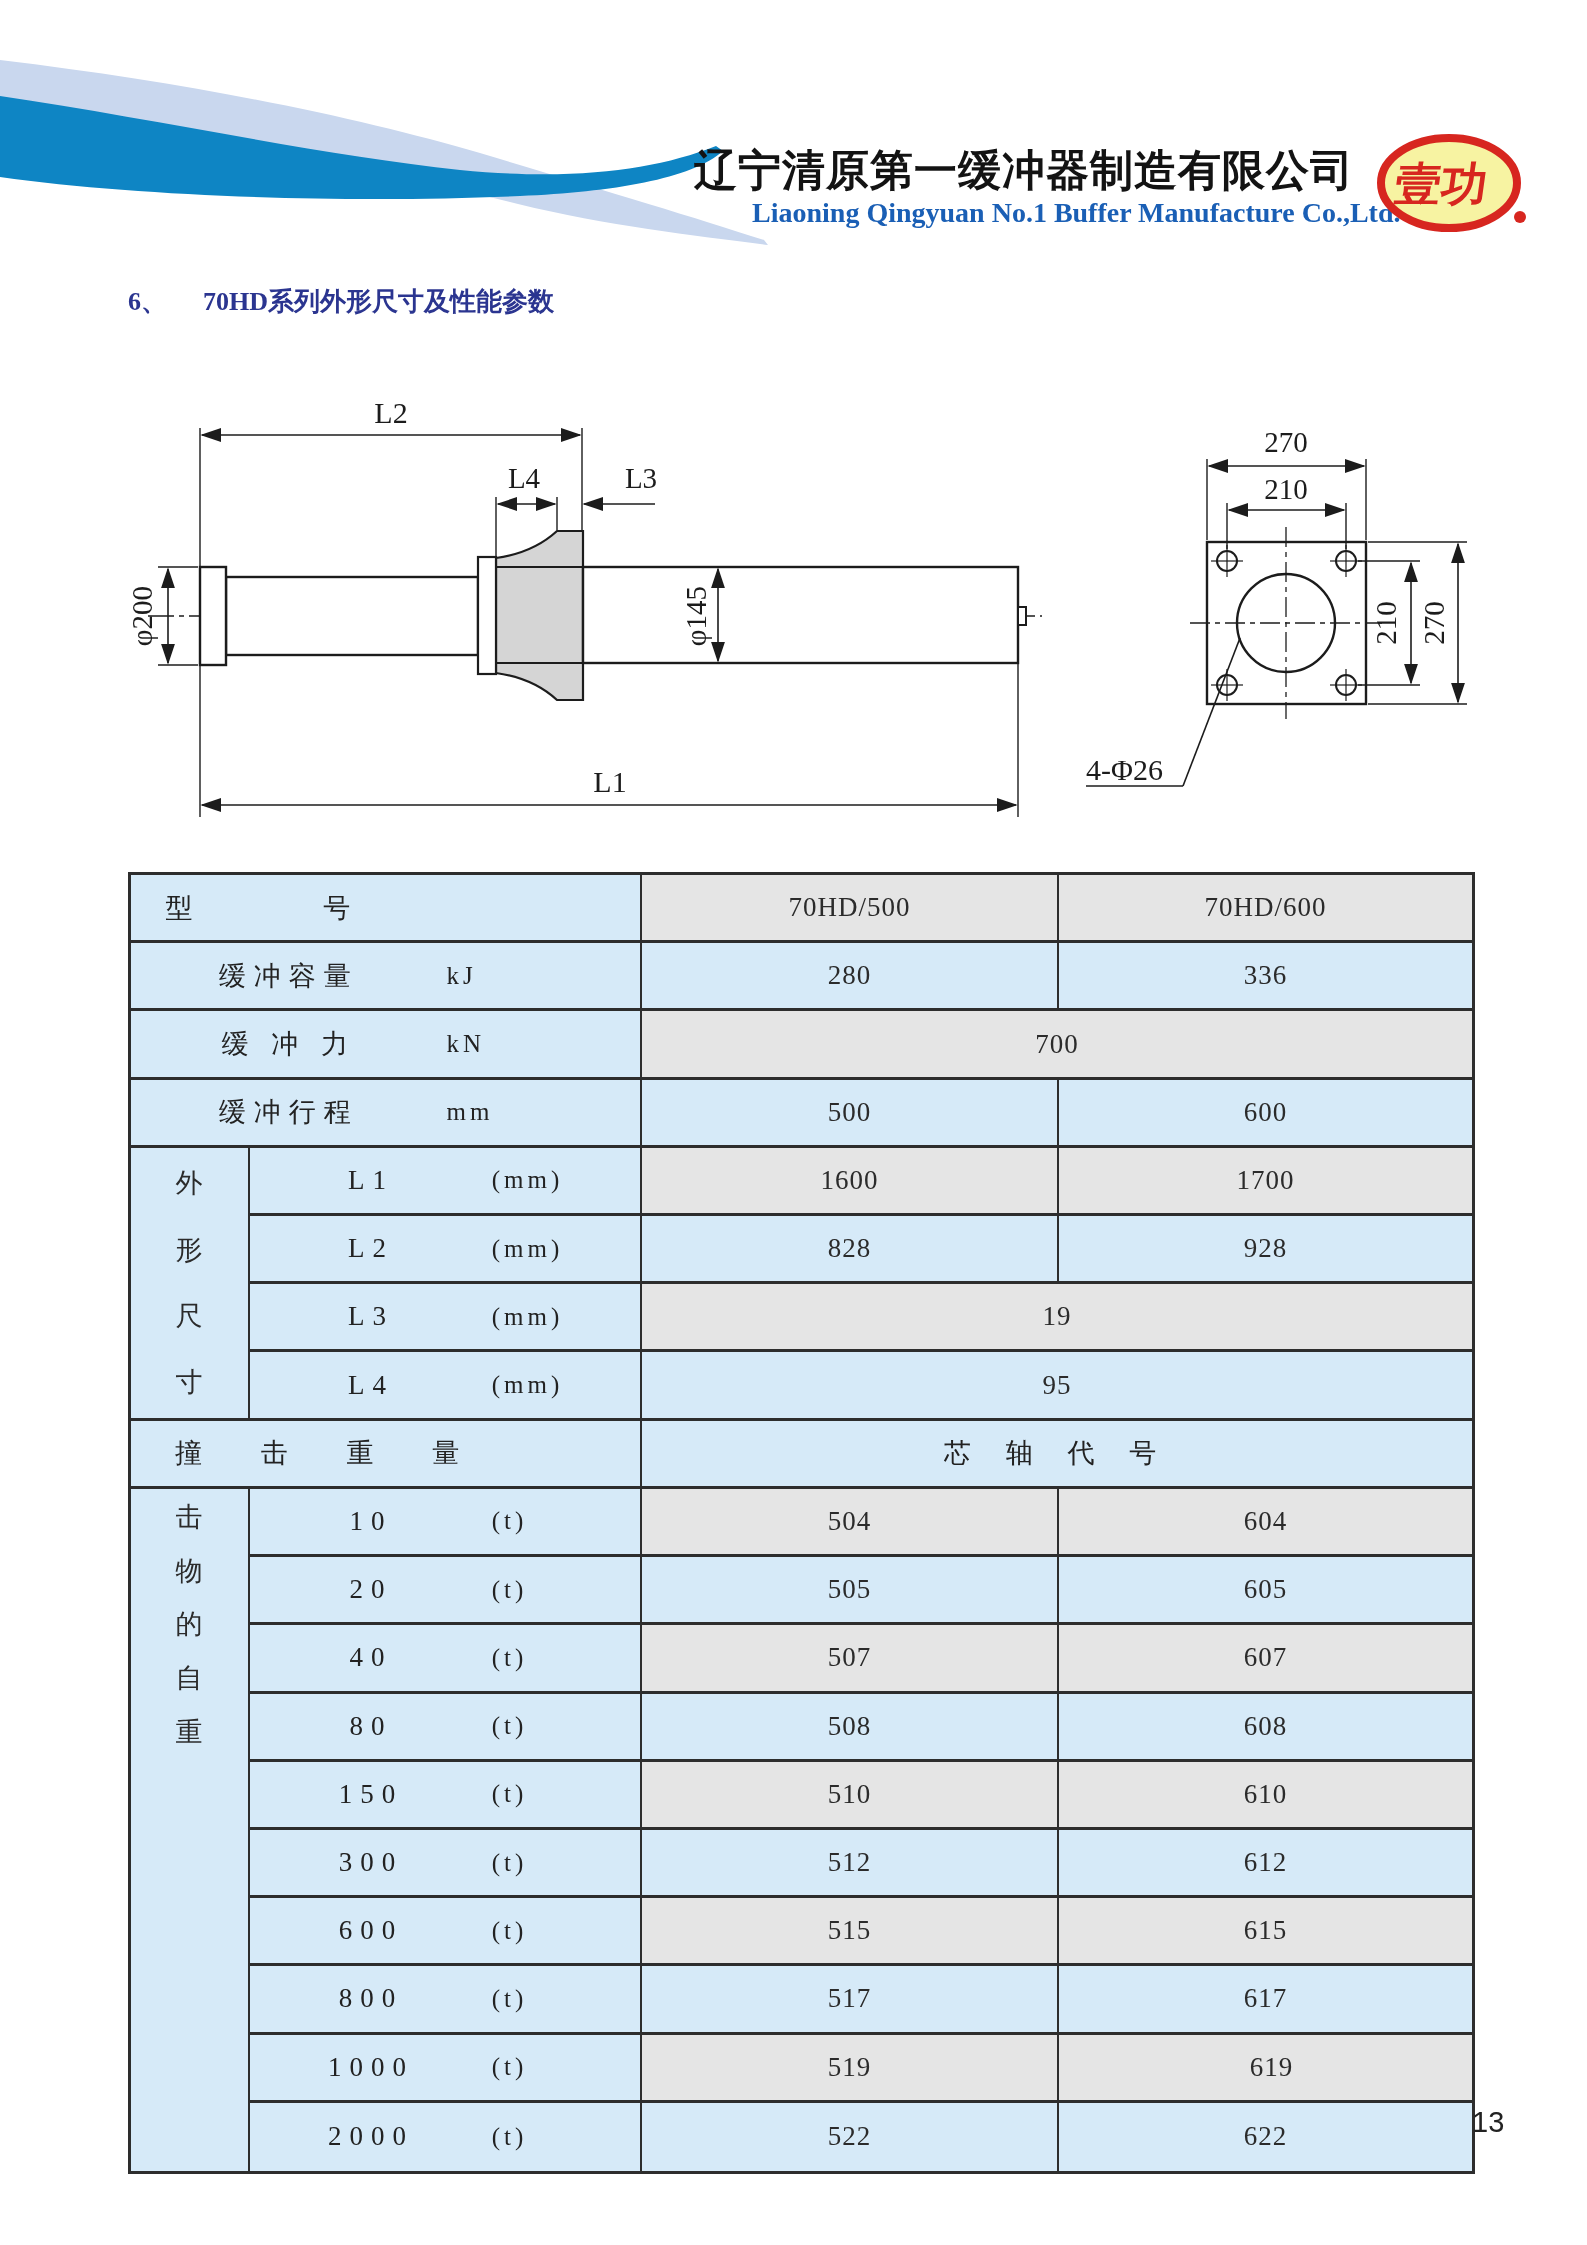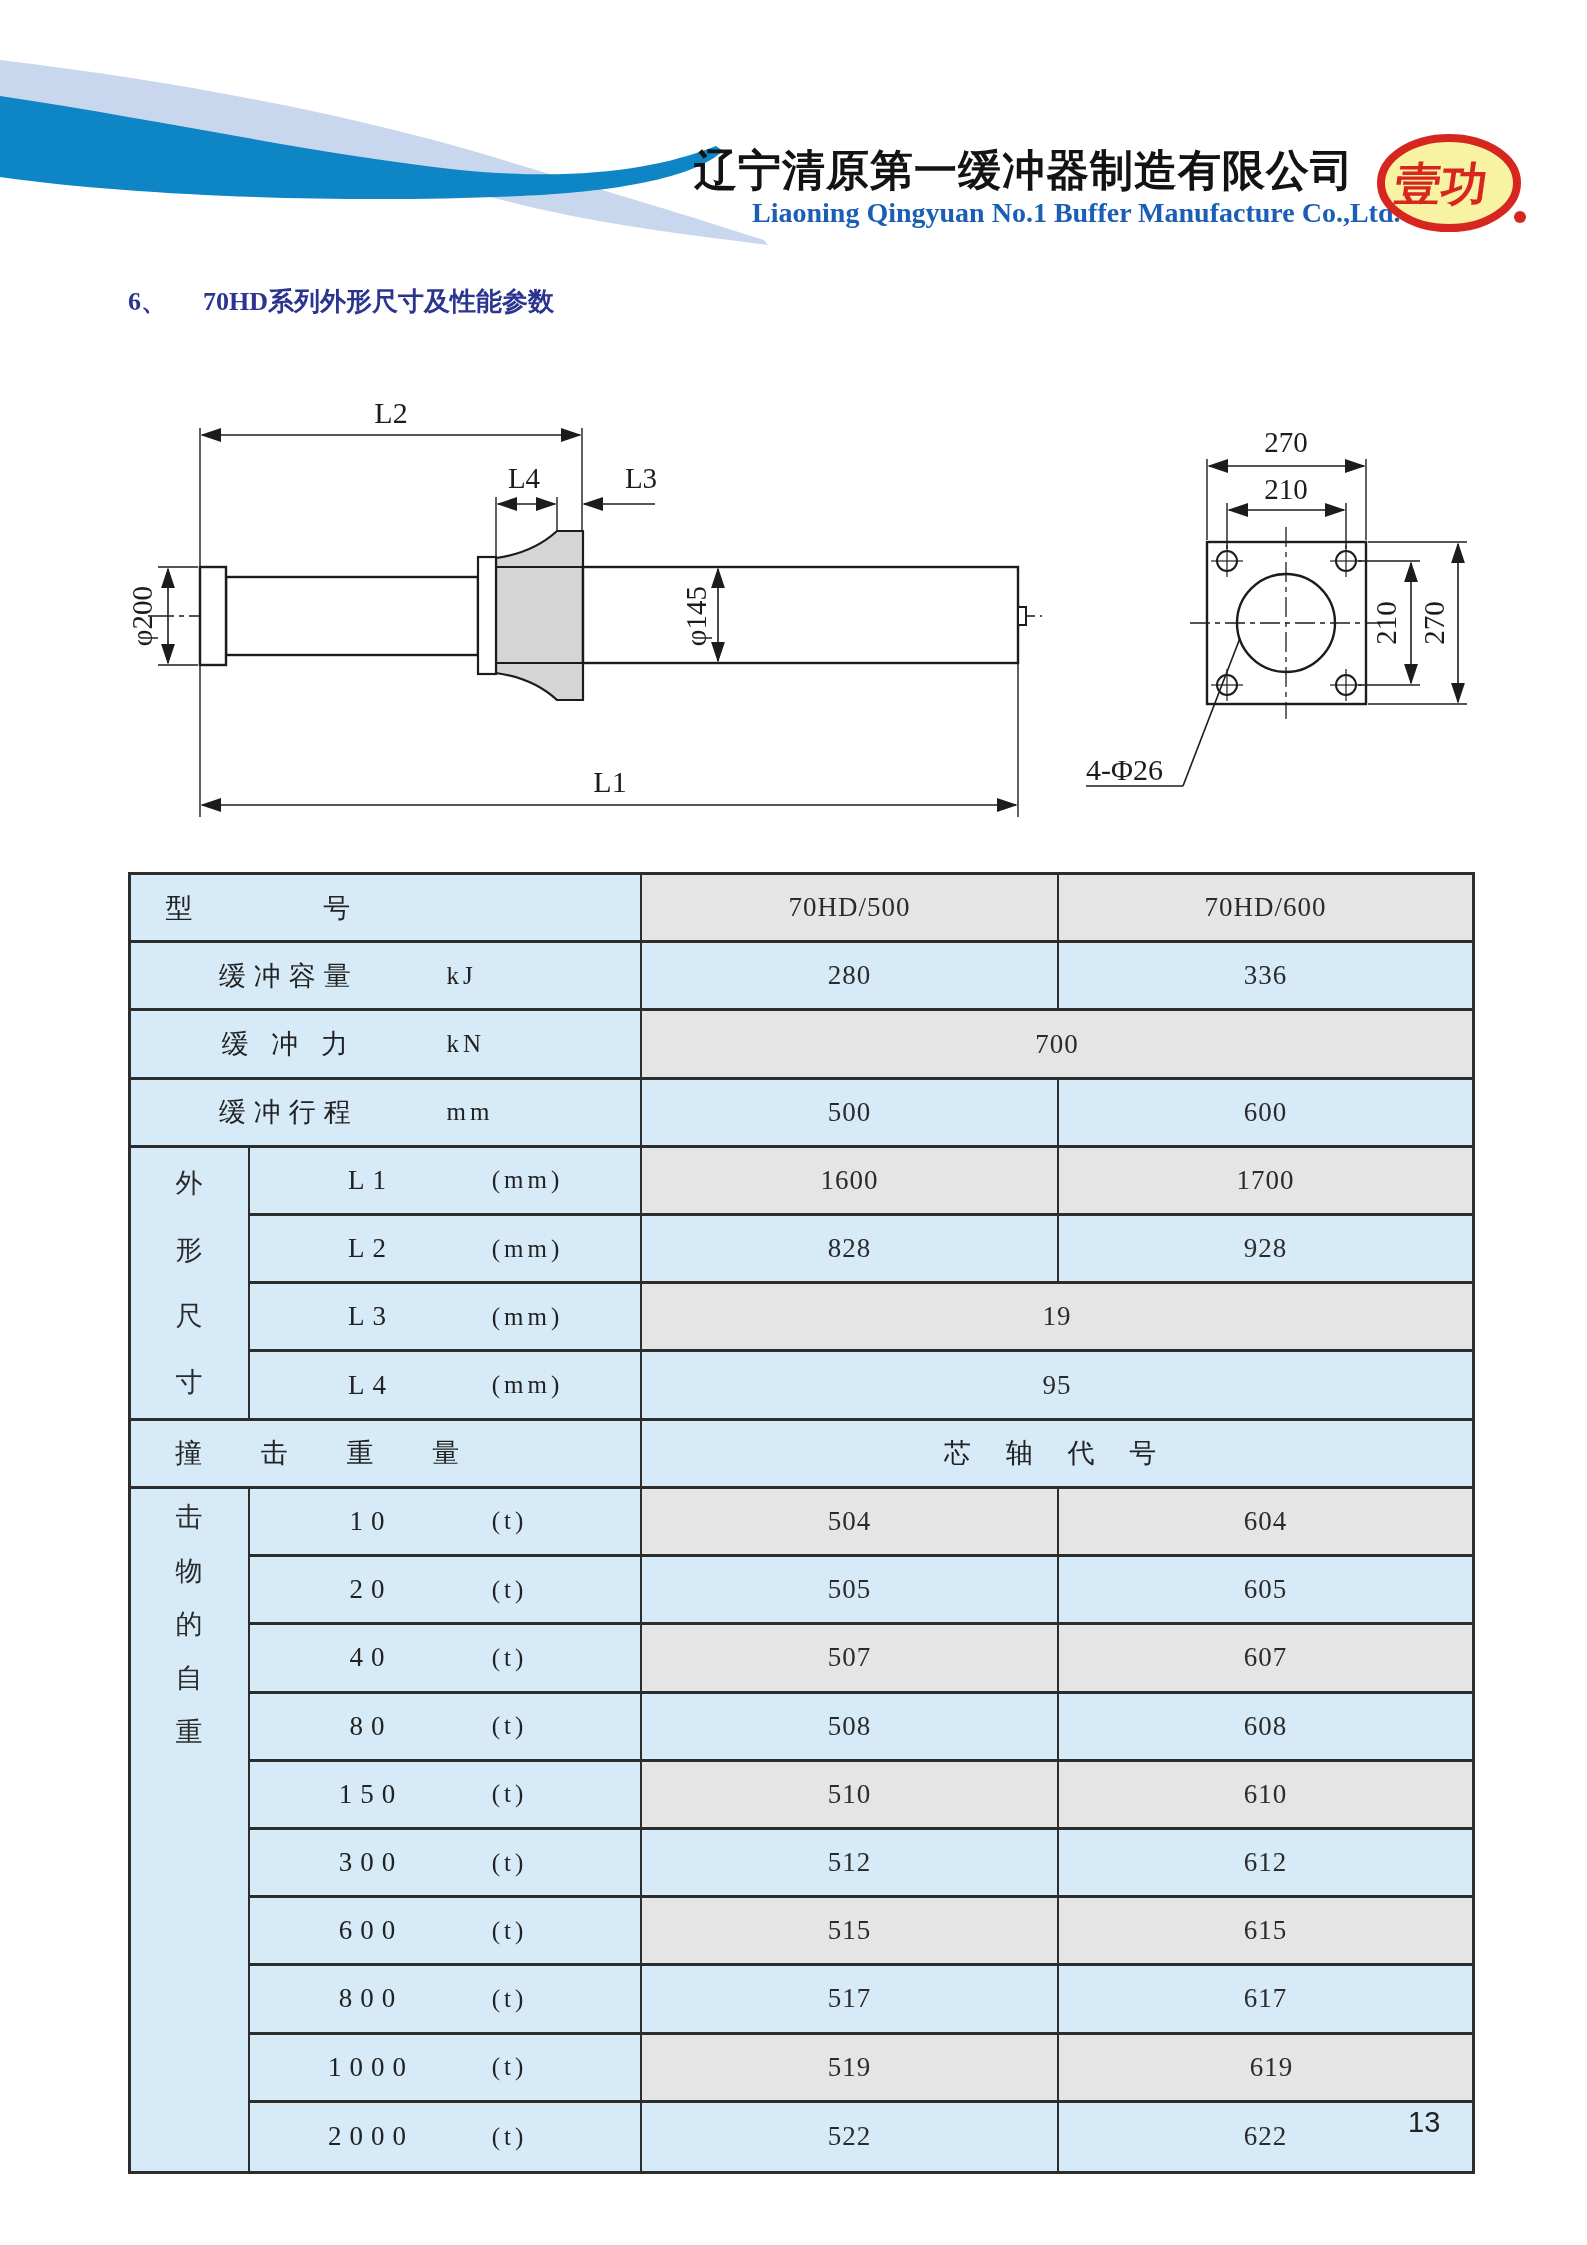--- a/index.html
+++ b/index.html
@@ -34,21 +34,21 @@
   .lunit{flex:1;text-align:left;letter-spacing:4px;font-size:25px;color:#222;}
   .m-gap .lname{letter-spacing:62px;}
   .m-left{padding-left:44px;}
   .m-left .lname{width:auto;letter-spacing:26px;}
   .cell.head{letter-spacing:14px;color:#222;}
   .cell.side{flex-direction:column;justify-content:space-around;padding:2px 0;}
   .cell.side.m-top{justify-content:flex-start;}
   .side-char{text-align:center;}
   .m-top .side-char{height:53.8px;line-height:53.8px;}
   
-  .page-number{position:absolute;left:1408px;top:2106px;font-size:29px;color:#222;}
+  .page-number{position:absolute;left:1472px;top:2106px;font-size:29px;color:#222;}
 </style>
 </head>
 <body>
 
 <div class="page">
 
   <svg class="header-graphic" width="800" height="280" viewBox="0 0 800 280">
     <path fill="#c9d7ee" d="M0,60 C200,84 360,118 480,153 C590,186 690,216 764,240 L768,245 C698,236 608,226 518,204 C375,168 175,120 0,100 Z"></path>
     <path fill="#0e85c4" d="M0,96 C150,118 320,155 460,170 C575,181 655,170 716,146 L723,151 C692,179 612,192 520,196 C360,203 150,198 0,177 Z"></path>
   </svg>

